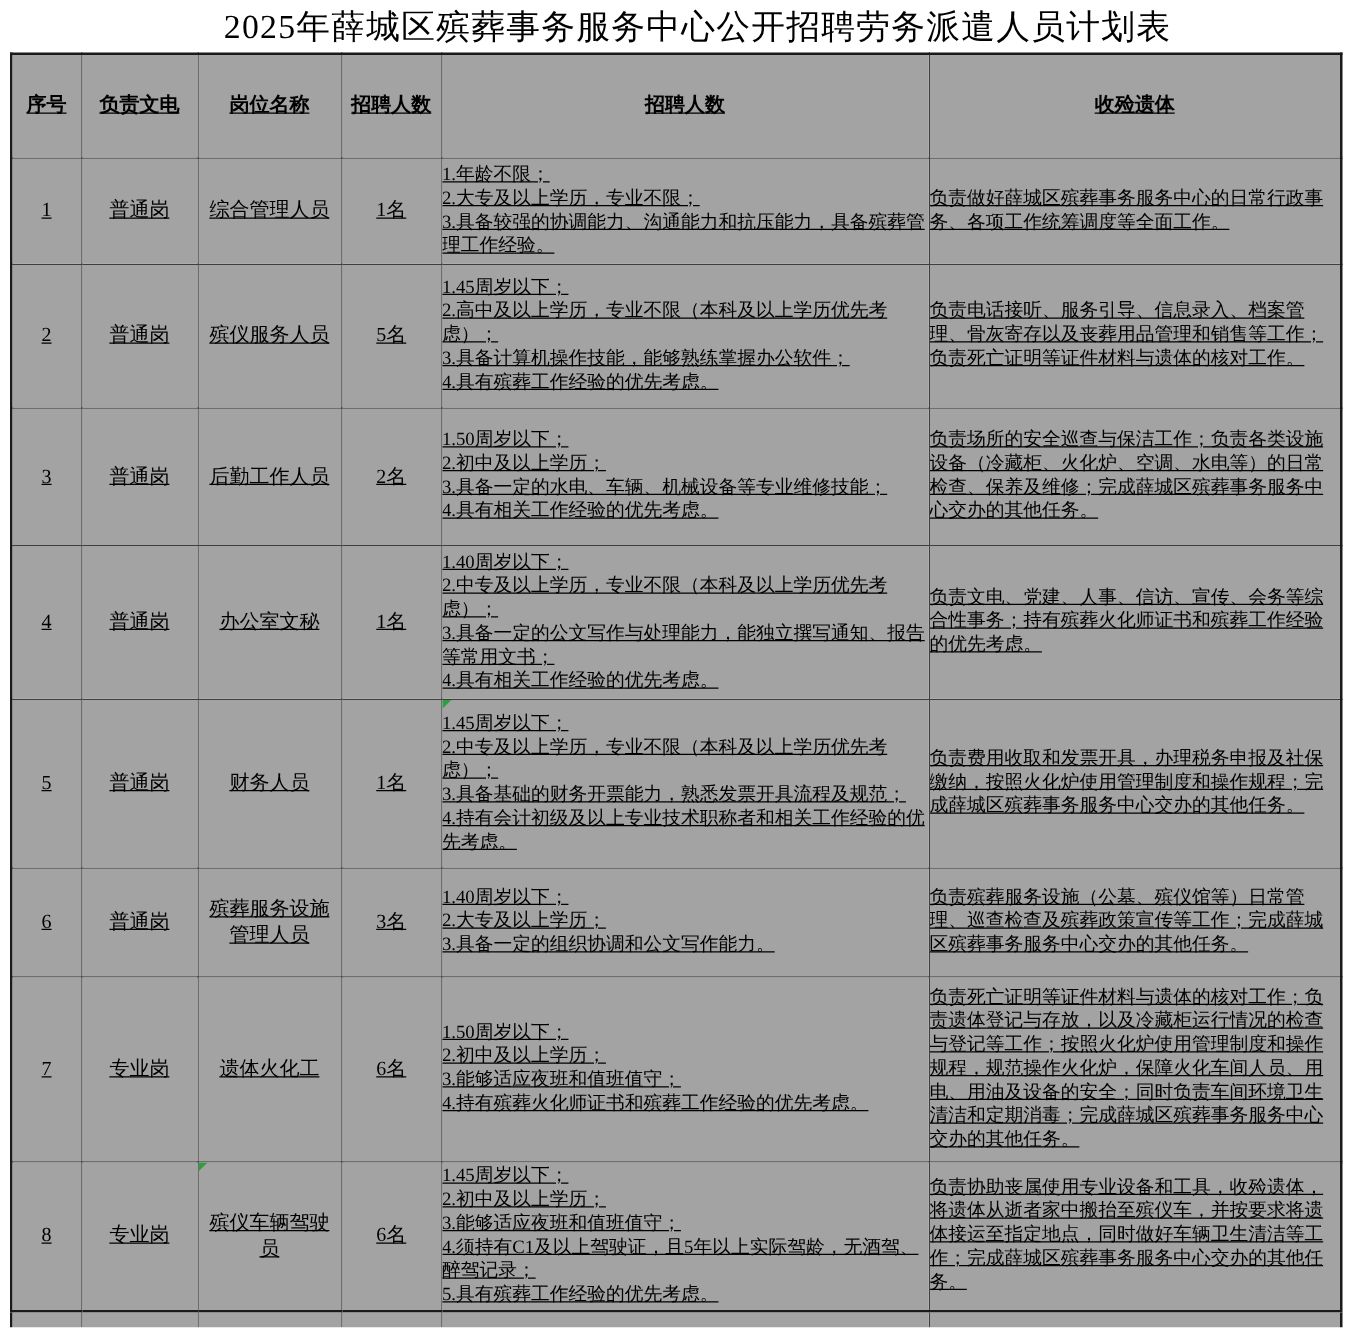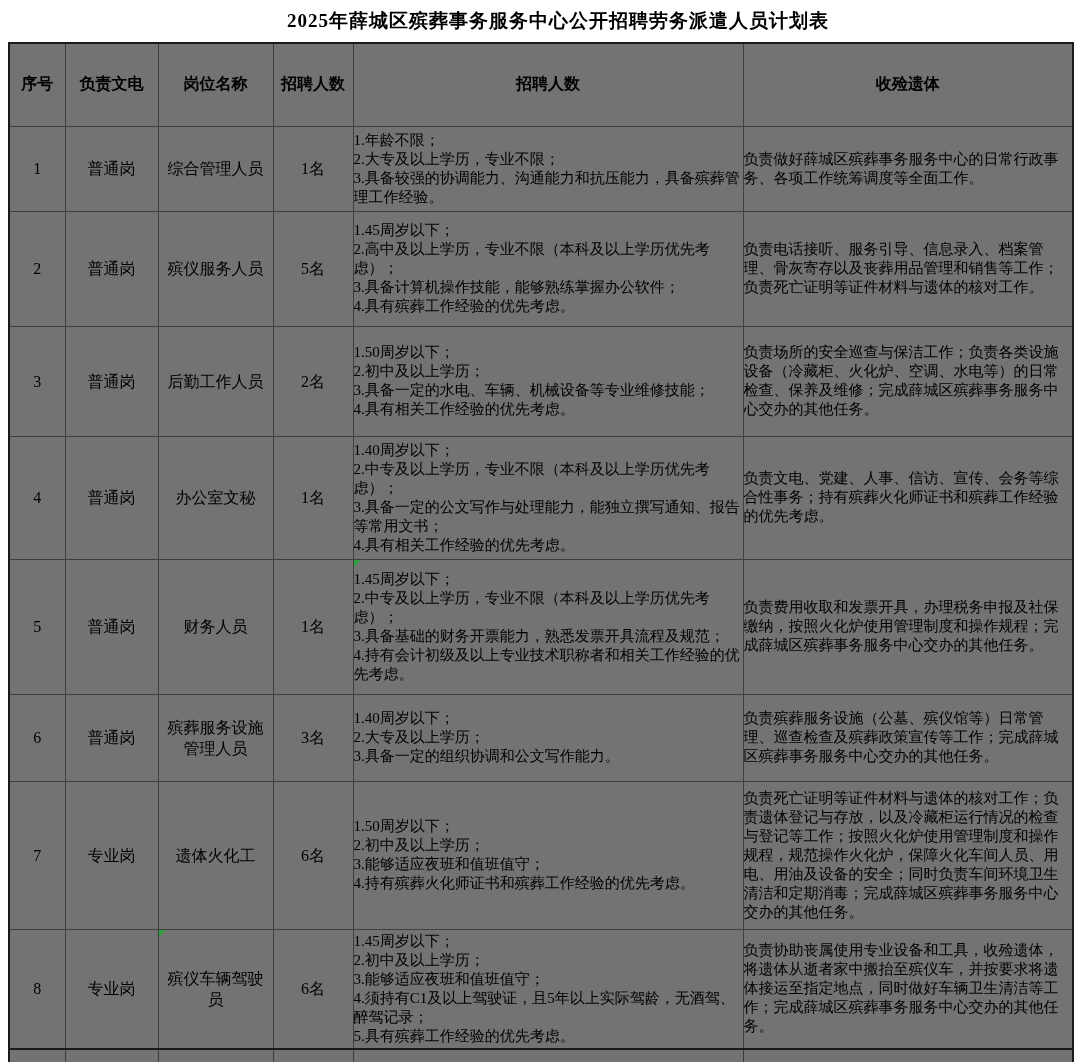--- a/index.html
+++ b/index.html
@@ -8,40 +8,41 @@
     width:1080px;height:1062px;
     overflow:hidden;
     background:#fff;
     color:#000;
     font-family:"Liberation Serif","DejaVu Serif",serif;
   }
   .doc-title{
     height:42px;
     line-height:42px;
     text-align:center;
-    font-size:19px;
-    font-weight:bold;
+    font-size:27px;
+    font-weight:normal;
     letter-spacing:1px;
     white-space:nowrap;
     padding-left:36px;
   }
   table.plan{
     margin-left:8px;
     width:1064px;
     border-collapse:collapse;
     table-layout:fixed;
     border:2px solid #1a1a1a;
   }
   table.plan td,table.plan th{
     border:1px solid var(--border,#3f3f3f);
     vertical-align:middle;
     box-sizing:border-box;
-    background:#737373;
+    background:#a3a3a3;
     position:relative;
     overflow:hidden;
+    text-decoration:underline;
   }
   th.hdr{
     font-size:16px;
     font-weight:bold;
     text-align:center;
     padding:0 2px;
   }
   td.c{
     font-size:16px;
     text-align:center;

